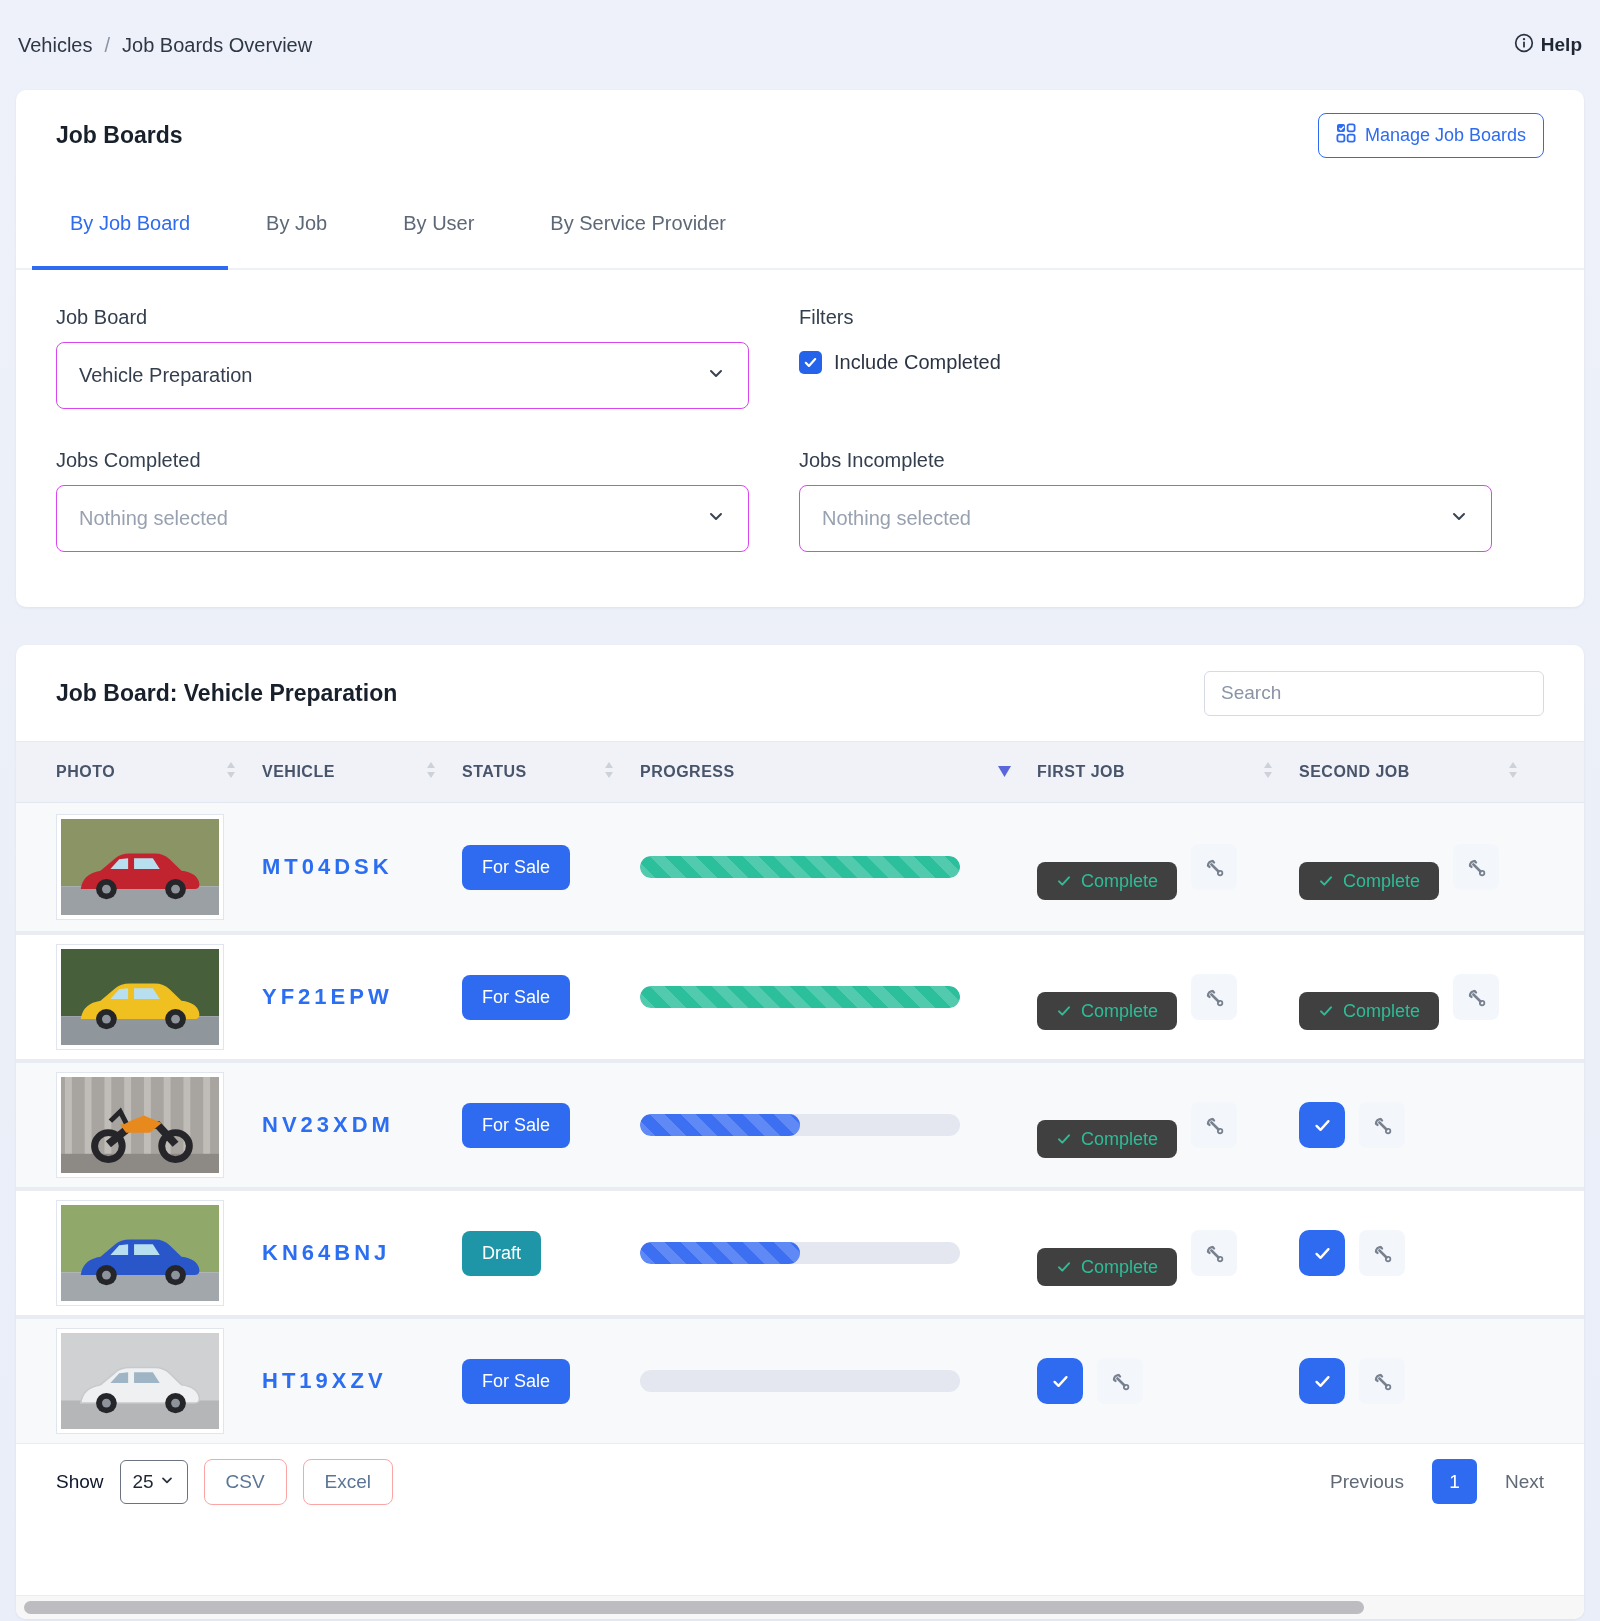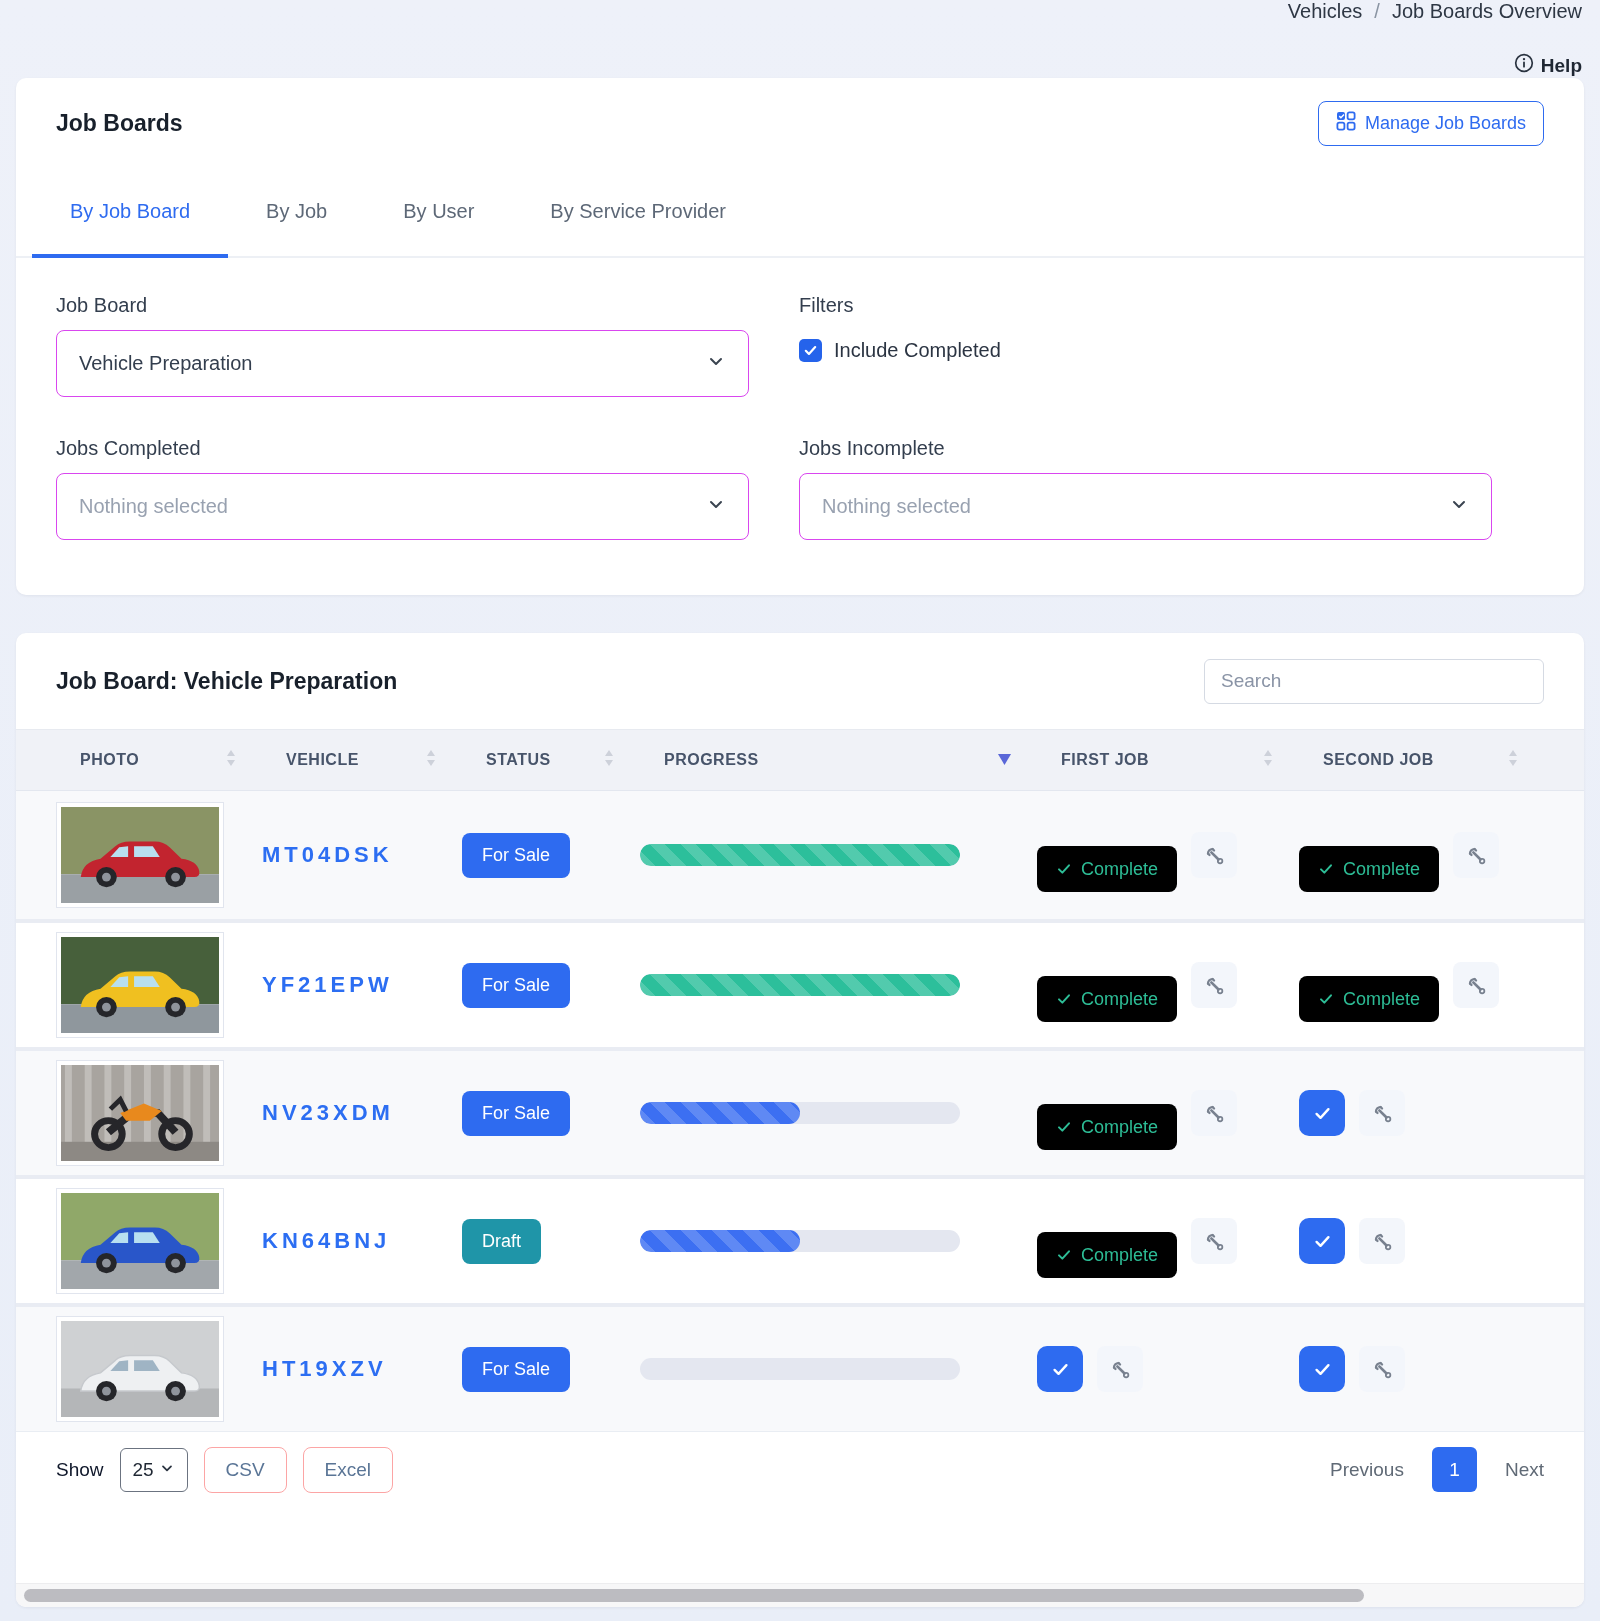--- a/index.html
+++ b/index.html
@@ -5,21 +5,21 @@
   * { margin:0; padding:0; box-sizing:border-box; }
   html,body { width:1600px; height:1621px; overflow:hidden; }
   body {
     font-family:"Liberation Sans", sans-serif;
     background:linear-gradient(180deg,#eef1f9 0%,#e9eef8 100%);
     color:#2e3744;
   }
   .page { padding:0 16px; }
 
   
-  .topbar { height:78px; display:flex; align-items:flex-end; justify-content:space-between; padding:0 2px;flex-direction:column; }
+  .topbar { height:90px; display:flex; align-items:center; justify-content:space-between; padding:0 2px; }
   .crumbs { display:flex; align-items:center; font-size:20px; color:#2e3744; }
   .crumb-sep { color:#8a94a2; margin:0 12px; }
   .help { display:flex; align-items:center; gap:7px; font-size:19px; font-weight:700; color:#1f2733; }
   .help svg { width:20px; height:20px; }
 
   
   .card { background:#fff; border-radius:10px; box-shadow:0 1px 3px rgba(16,24,40,.06); }
   .card1 { height:517px; }
   .card2 { margin-top:38px; height:974px; display:flex; flex-direction:column; }
 
@@ -54,38 +54,38 @@
   .card2-header { height:96px; display:flex; align-items:center; justify-content:space-between; padding:0 40px; }
   .card2-title { font-size:23px; font-weight:700; color:#18202b; }
   .search-input { width:340px; height:45px; border:1px solid #d5dae3; border-radius:6px; padding:0 16px;
                   font-size:19px; color:#333e4e; font-family:"Liberation Sans",sans-serif; outline:none; }
   .search-input::placeholder { color:#8a94a6; }
 
   
   .tgrid { display:grid; grid-template-columns:206px 200px 178px 397px 262px 1fr; align-items:center; padding:0 40px; }
   .thead { height:62px; background:#f0f2f7; border-top:1px solid #e7eaf0; border-bottom:1px solid #e3e7ef; }
   .th { display:flex; align-items:center; justify-content:space-between; padding-right:26px;
-        font-size:16px; font-weight:700; letter-spacing:.5px; color:#47546a; cursor:pointer;margin-left:24px; }
+        font-size:16px; font-weight:700; letter-spacing:.5px; color:#47546a; cursor:pointer; }
   .th svg { flex:none; }
 
   .trow { height:128px; }
   .trow:nth-child(odd) { background:#f8f9fb; }
   .trow + .trow { border-top:4px solid #e9ecf3; }
 
   .photo { width:168px; height:106px; background:#fff; border:1px solid #e1e5ee; padding:4px; }
   .photo svg { width:100%; height:100%; display:block; }
   .plate { font-size:22px; font-weight:700; letter-spacing:4px; color:#2c6ef2; text-decoration:none; cursor:pointer; }
   .status-btn { display:inline-flex; align-items:center; height:45px; padding:0 20px; border-radius:8px;
                 color:#fff; font-size:18px; border:none; cursor:pointer; }
   .ptrack { width:320px; height:22px; border-radius:11px; background:#e4e7f0; overflow:hidden; }
   .pfill { height:100%; border-radius:11px;
            background-image:repeating-linear-gradient(45deg, rgba(255,255,255,.18) 0 11px, rgba(255,255,255,0) 11px 22px); }
   .jobcell { display:flex; align-items:center; gap:14px; }
-  .complete-badge { display:inline-flex; align-items:center; gap:9px; height:46px; padding:0 19px;
-                    border-radius:8px; background:#000000; color:#2dbd96; font-size:18px; cursor:pointer;margin-top:28px; }
+  .complete-badge { display:inline-flex; align-items:center; gap:9px; height:38px; padding:0 19px;
+                    border-radius:8px; background:#404040; color:#2dbd96; font-size:18px; cursor:pointer;margin-top:28px; }
   .complete-badge svg { width:16px; height:16px; }
   .check-btn { width:46px; height:46px; border:none; border-radius:10px; background:#2e6bf0;
                display:flex; align-items:center; justify-content:center; cursor:pointer; }
   .check-btn svg { width:19px; height:19px; }
   .wrench-btn { width:46px; height:46px; border:none; border-radius:8px; background:#f3f6fb;
                 display:flex; align-items:center; justify-content:center; cursor:pointer; }
   .wrench-btn svg { width:21px; height:21px; }
 
   
   .tfooter { height:76px; border-top:1px solid #e9edf3; display:flex; align-items:center; justify-content:space-between; padding:0 40px; }

